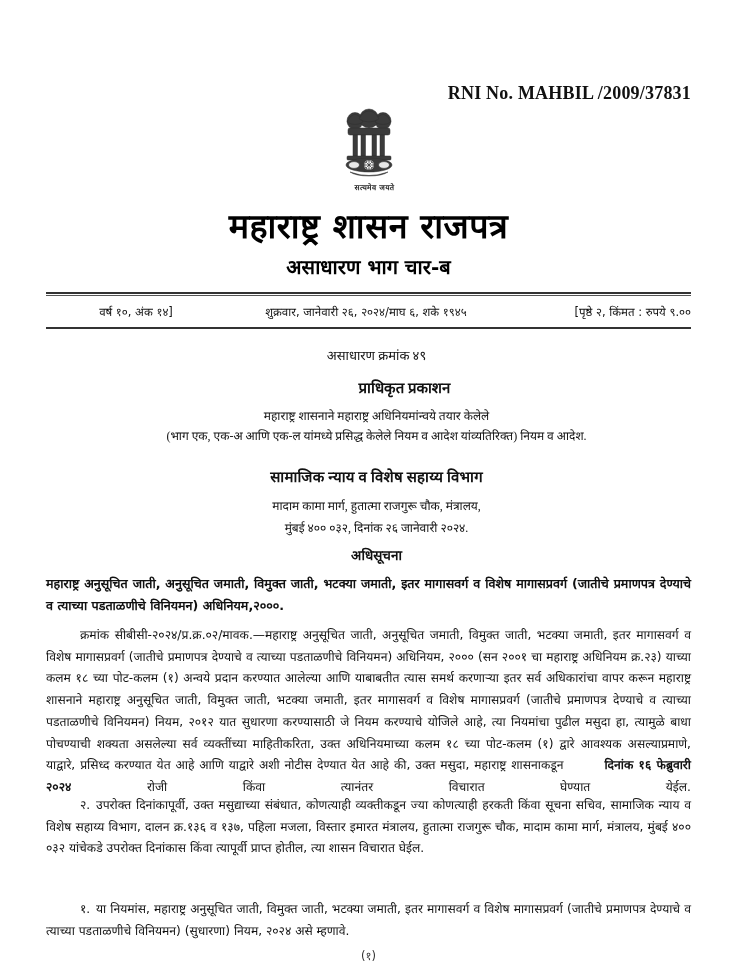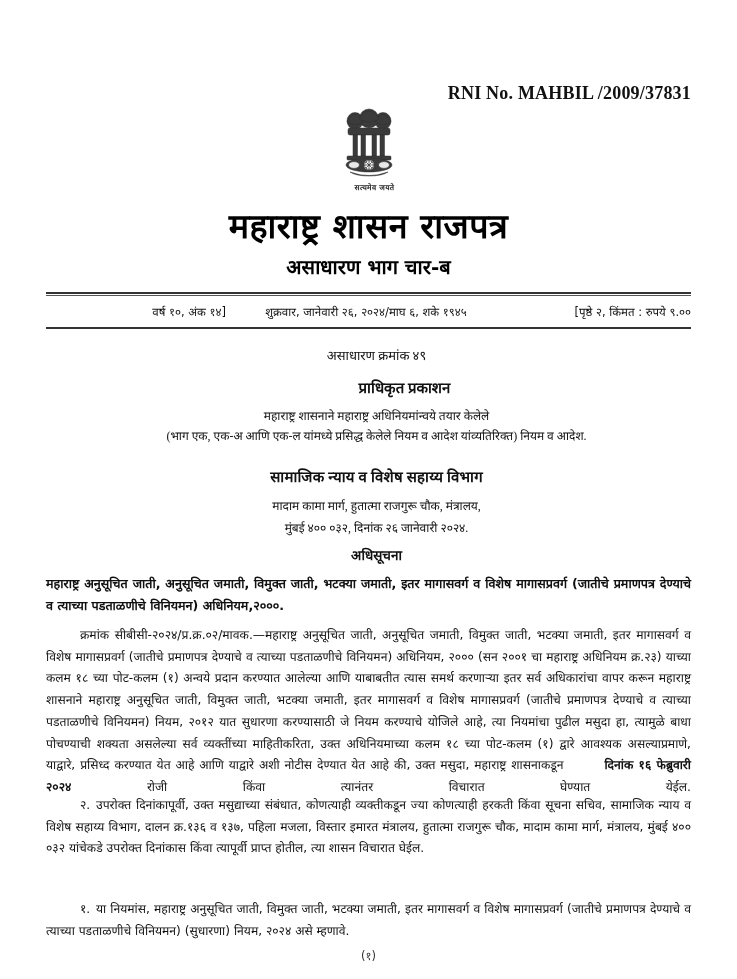--- a/index.html
+++ b/index.html
@@ -92,21 +92,21 @@
     position: absolute;
     top: 304px;
     left: 46px;
     width: 645px;
     display: flex;
     align-items: baseline;
     font-family: "DejaVu Sans", sans-serif;
     font-size: 11.5px;
     color: #111;
   }
-  .masthead .mh-left  { flex: 0 0 auto; width: 180px; text-align: right; }
+  .masthead .mh-left  { flex: 0 0 auto; width: 180px; text-align: center; }
   .masthead .mh-mid   { flex: 1 1 auto; text-align: center; }
   .masthead .mh-right { flex: 0 0 auto; width: 185px; text-align: right; }
 
   
   .ctr {
     position: absolute;
     left: 8px;
     width: 737px;
     text-align: center;
     font-family: Liberation Serif, serif;

